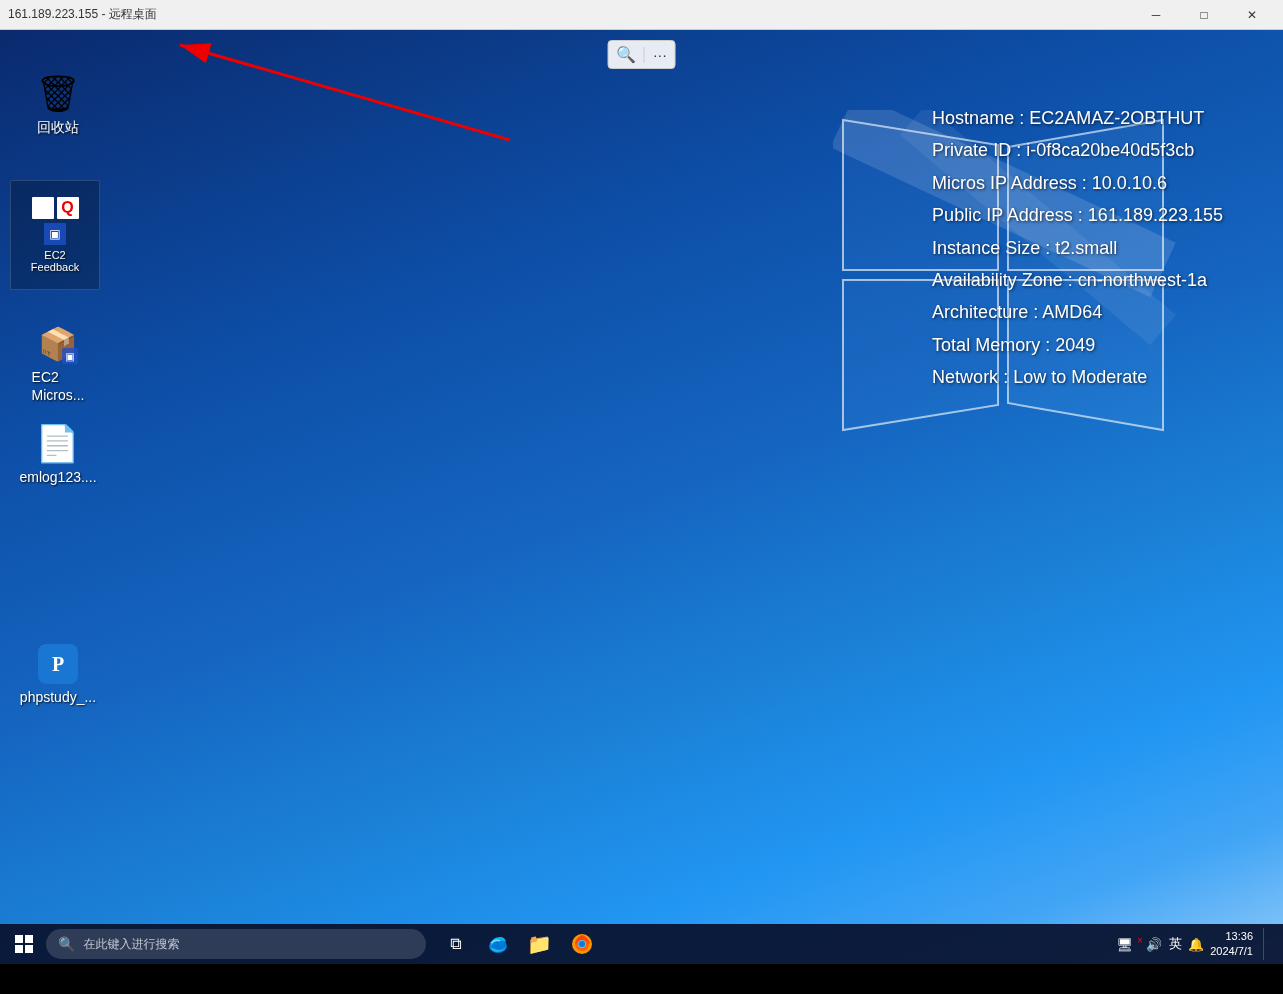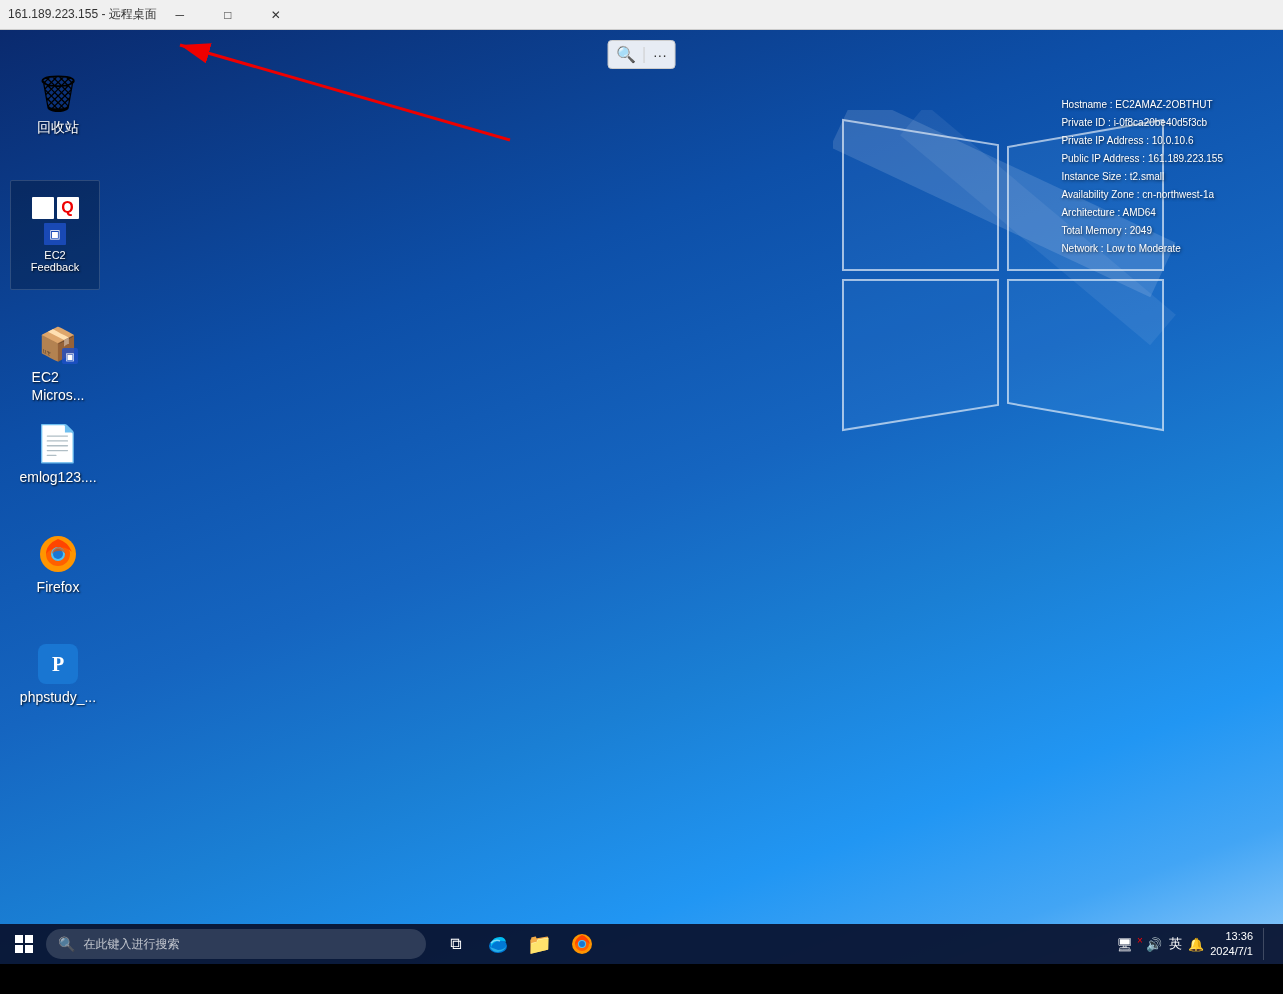--- a/index.html
+++ b/index.html
@@ -11,21 +11,21 @@
       background: #000;
     }
 
     
     #title-bar {
       width: 100%;
       height: 30px;
       background: #f0f0f0;
       display: flex;
       align-items: center;
-      justify-content: flex-start;
+      justify-content: space-between;
       border-bottom: 1px solid #ccc;
       padding: 0 8px;
       position: relative;
     }
     #title-bar .title-text {
       font-size: 12px;
       color: #333;
     }
     #title-bar .win-controls {
       display: flex;
@@ -50,23 +50,23 @@
       height: 934px; 
       background: linear-gradient(160deg, #0a2a6e 0%, #0d4fa8 30%, #1565c0 50%, #1a7fd4 65%, #2196f3 80%, #42a5f5 90%, #90caf9 100%);
       position: relative;
       overflow: hidden;
     }
 
     
     #ec2-info {
       position: absolute;
       right: 60px;
-      top: 66px;
-      color: #fff;
-      font-size: 10px;
+      top: 72px;
+      color: #fff;
+      font-size: 18px;
       line-height: 1.8;
       text-shadow: 1px 1px 3px rgba(0,0,0,0.7);
     }
 
     
     #toolbar-overlay {
       position: absolute;
       top: 10px;
       left: 50%;
       transform: translateX(-50%);
@@ -304,21 +304,21 @@
       <marker id="arrowhead" markerWidth="10" markerHeight="7" refX="10" refY="3.5" orient="auto">
         <polygon points="0 0, 10 3.5, 0 7" fill="#e00"></polygon>
       </marker>
     </defs>
     <line x1="380" y1="110" x2="50" y2="15" stroke="#e00" stroke-width="3" marker-end="url(#arrowhead)"></line>
   </svg>
 
   <div id="ec2-info">
     <div>Hostname : EC2AMAZ-2OBTHUT</div>
     <div>Private ID : i-0f8ca20be40d5f3cb</div>
-    <div>Private IP Address : 10.0.10.6</div>
+    <div>Micros IP Address : 10.0.10.6</div>
     <div>Public IP Address : 161.189.223.155</div>
     <div>Instance Size : t2.small</div>
     <div>Availability Zone : cn-northwest-1a</div>
     <div>Architecture : AMD64</div>
     <div>Total Memory : 2049</div>
     <div>Network : Low to Moderate</div>
   </div>
 
   <div class="desktop-icon" style="left:18px; top:40px;">
     <div class="icon-img">
@@ -355,34 +355,20 @@
     <span class="icon-label">EC2<br>Micros...</span>
   </div>
 
   <div class="desktop-icon" style="left:18px; top:390px;">
     <div class="icon-img">
       <span style="font-size:36px; color:#fff;">📄</span>
     </div>
     <span class="icon-label">emlog123....</span>
   </div>
 
-  <div class="desktop-icon" style="left:18px; top:500px;">
-    <div class="icon-img">
-
-      <svg width="40" height="40" viewBox="0 0 40 40">
-        <circle cx="20" cy="20" r="18" fill="#ff9500"></circle>
-        <circle cx="20" cy="20" r="12" fill="#ff6000"></circle>
-        <path d="M20,5 Q30,8 34,18 Q28,12 20,14 Q12,14 8,20 Q8,10 20,5Z" fill="#ff4500"></path>
-        <circle cx="20" cy="20" r="7" fill="#4fc3f7"></circle>
-        <circle cx="20" cy="20" r="5" fill="#1976d2"></circle>
-        <path d="M20,13 Q26,14 28,20 Q24,16 20,17 Q16,17 14,20 Q14,15 20,13Z" fill="#e65100" opacity="0.7"></path>
-      </svg>
-    </div>
-    <span class="icon-label">Firefox</span>
-  </div>
 
   <div class="desktop-icon" style="left:18px; top:610px;">
     <div class="icon-img">
       <div class="phpstudy-icon">
         <span style="font-family: serif; font-size:20px; font-weight:bold;">P</span>
       </div>
     </div>
     <span class="icon-label">phpstudy_...</span>
   </div>
 

